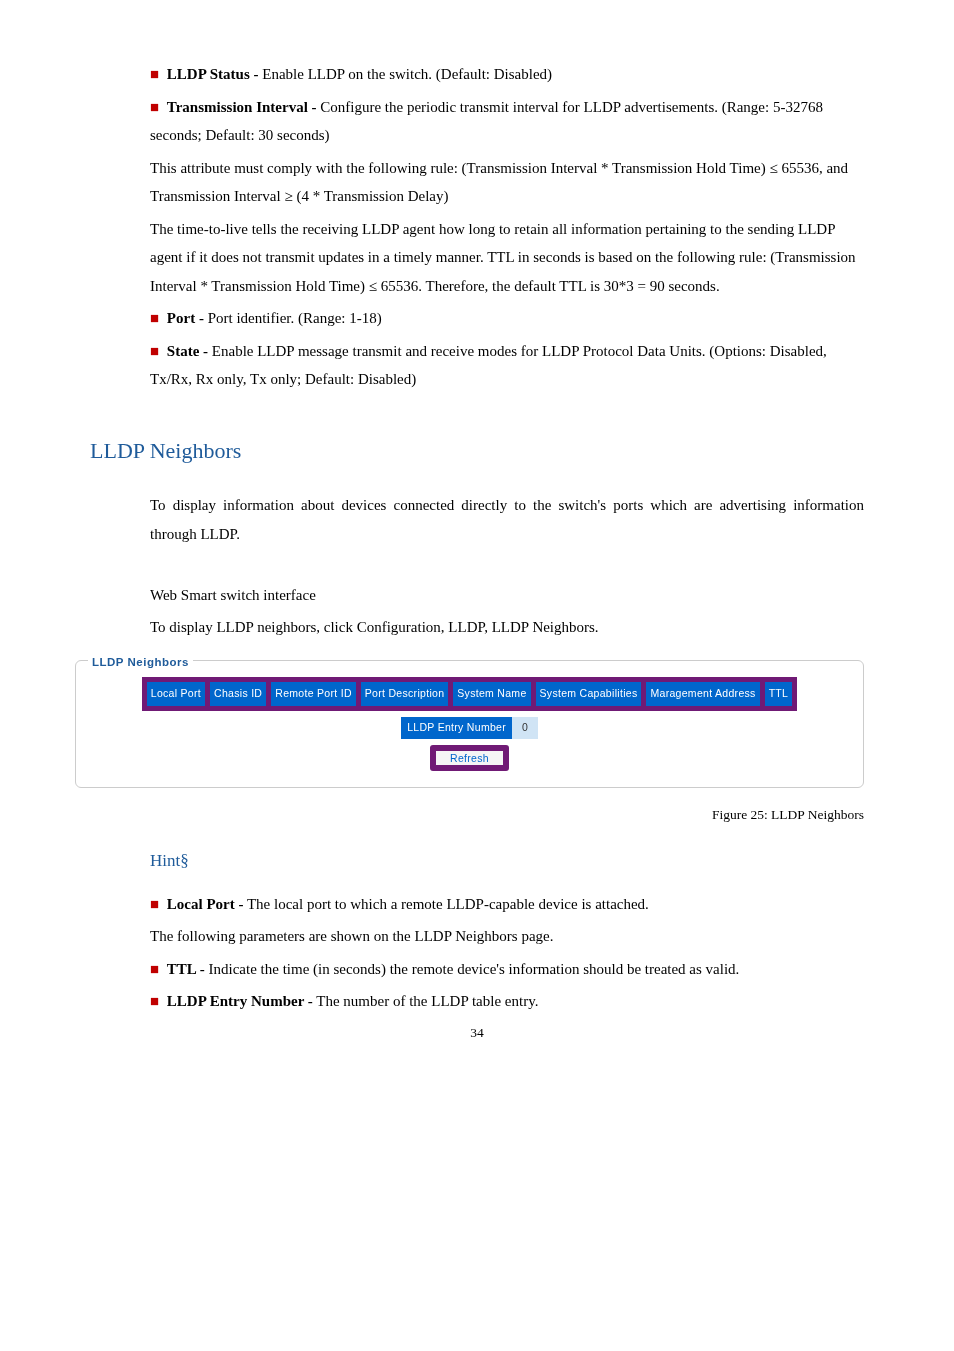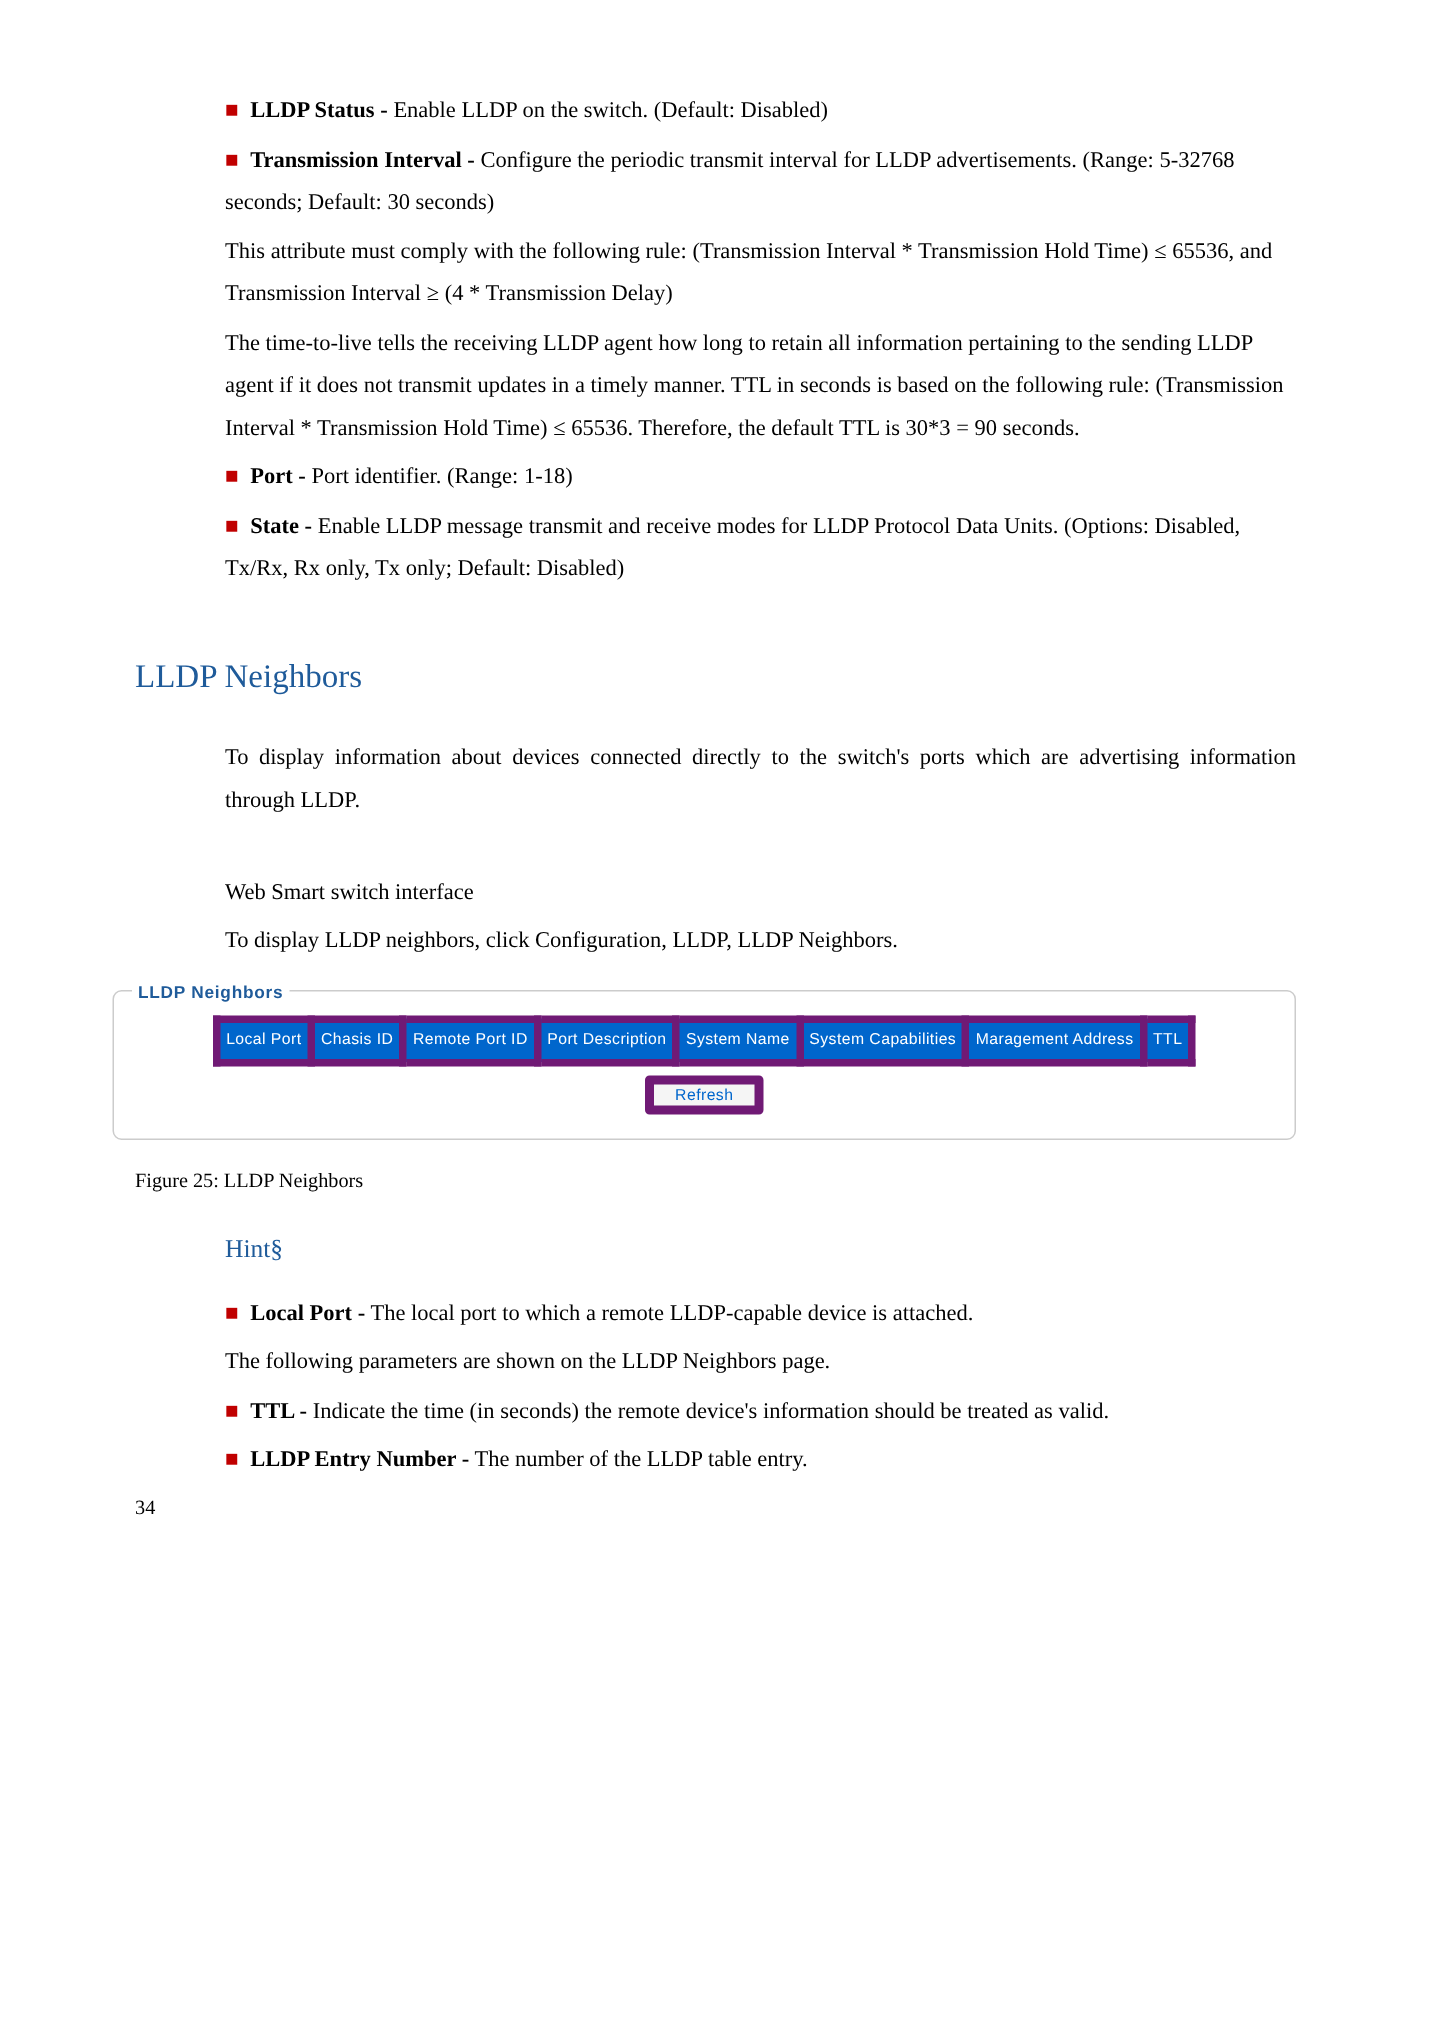--- a/index.html
+++ b/index.html
@@ -99,26 +99,26 @@
     font-family: Verdana, Arial, sans-serif;
     font-size: 10.5px;
     color: #0066cc;
     background: #f5f5f5;
     border: 6px solid #701a75;
     border-radius: 3px;
     padding: 1px 14px;
     letter-spacing: 0.3px;
   }
   .figure-caption {
-    text-align: left;
+    text-align: right;
     font-size: 13.5px;
     margin: 14px 0 4px 0;
   }
   .page-num {
-    text-align: left;
+    text-align: center;
     font-size: 13.5px;
   }
 </style>
 </head>
 <body>
 
 <div class="indent-block">
 
   <p class="para">
     <span class="bullet">■</span>
@@ -163,20 +163,23 @@
       <th>Chasis ID</th>
       <th>Remote Port ID</th>
       <th>Port Description</th>
       <th>System Name</th>
       <th>System Capabilities</th>
       <th>Maragement Address</th>
       <th>TTL</th>
     </tr>
   </tbody>
     </table>
+  <div class="entry-row">
+    <span class="entry-label">LLDP Entry Number</span><span class="entry-value">0</span>
+  </div>
   <button class="refresh-btn">Refresh</button>
 </div>
 
 <p class="figure-caption">Figure 25: LLDP Neighbors</p>
 
 <div class="indent-block">
   <h3 class="hint">Hint§</h3>
   <p class="para">
     <span class="bullet">■</span>
     <b>Local Port -</b><span> The local port to which a remote LLDP-capable device is attached.</span>

